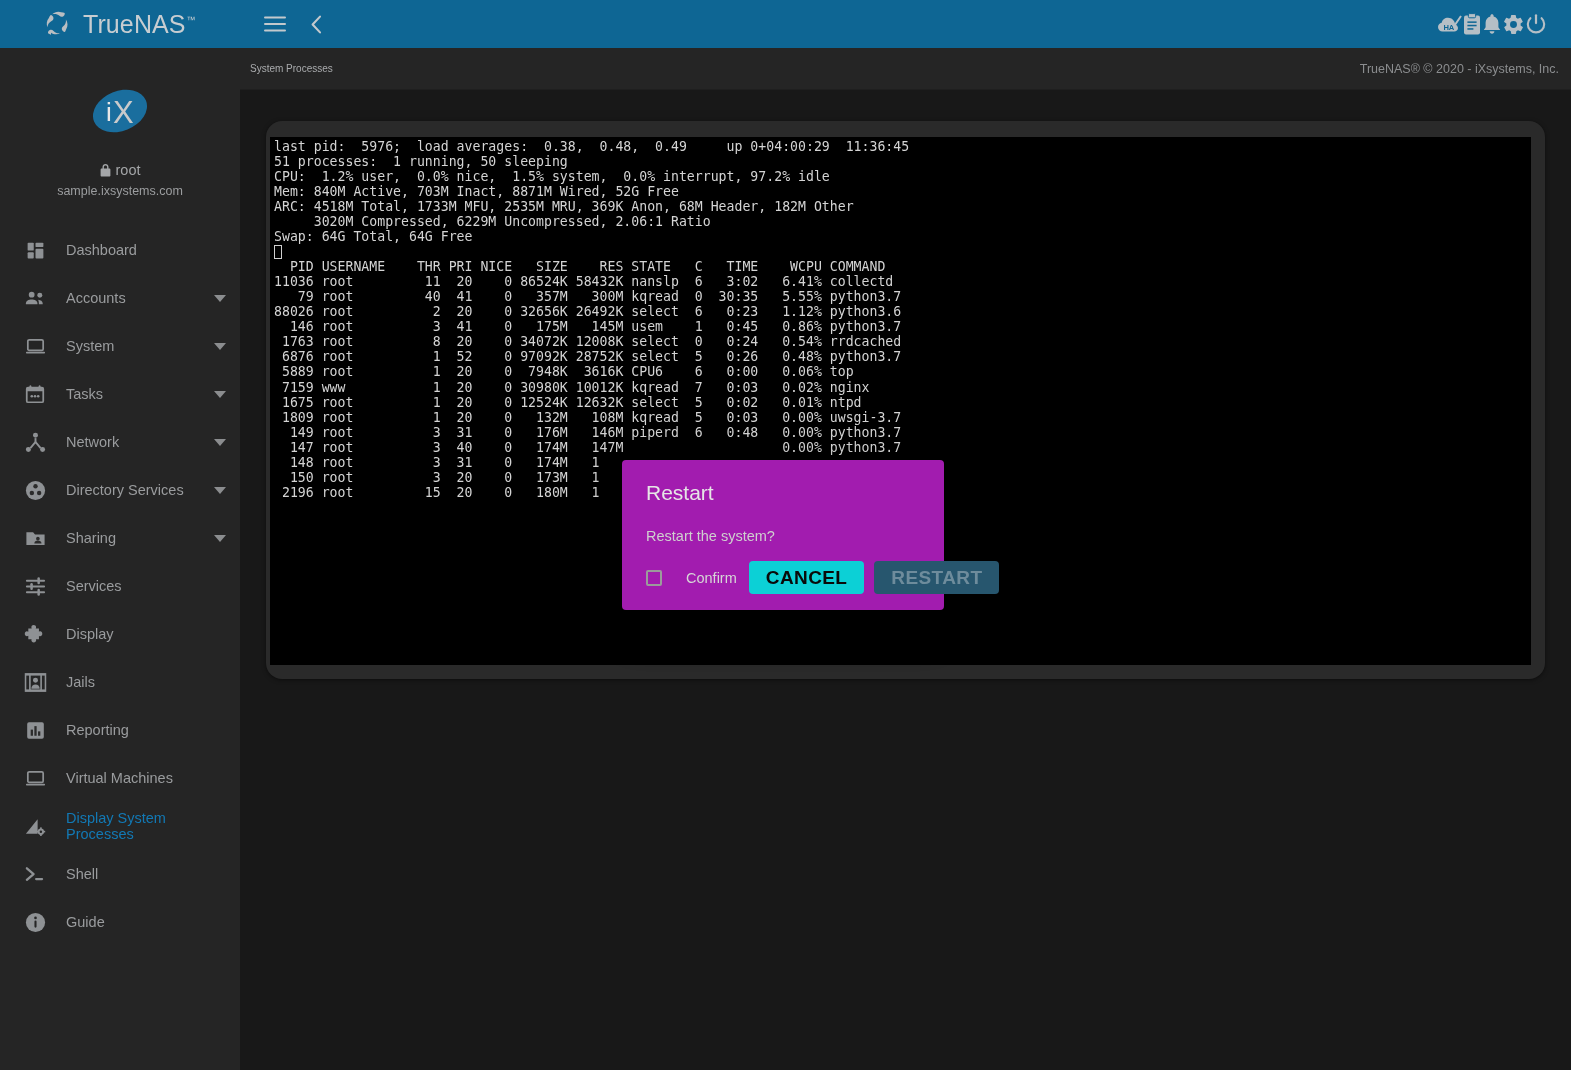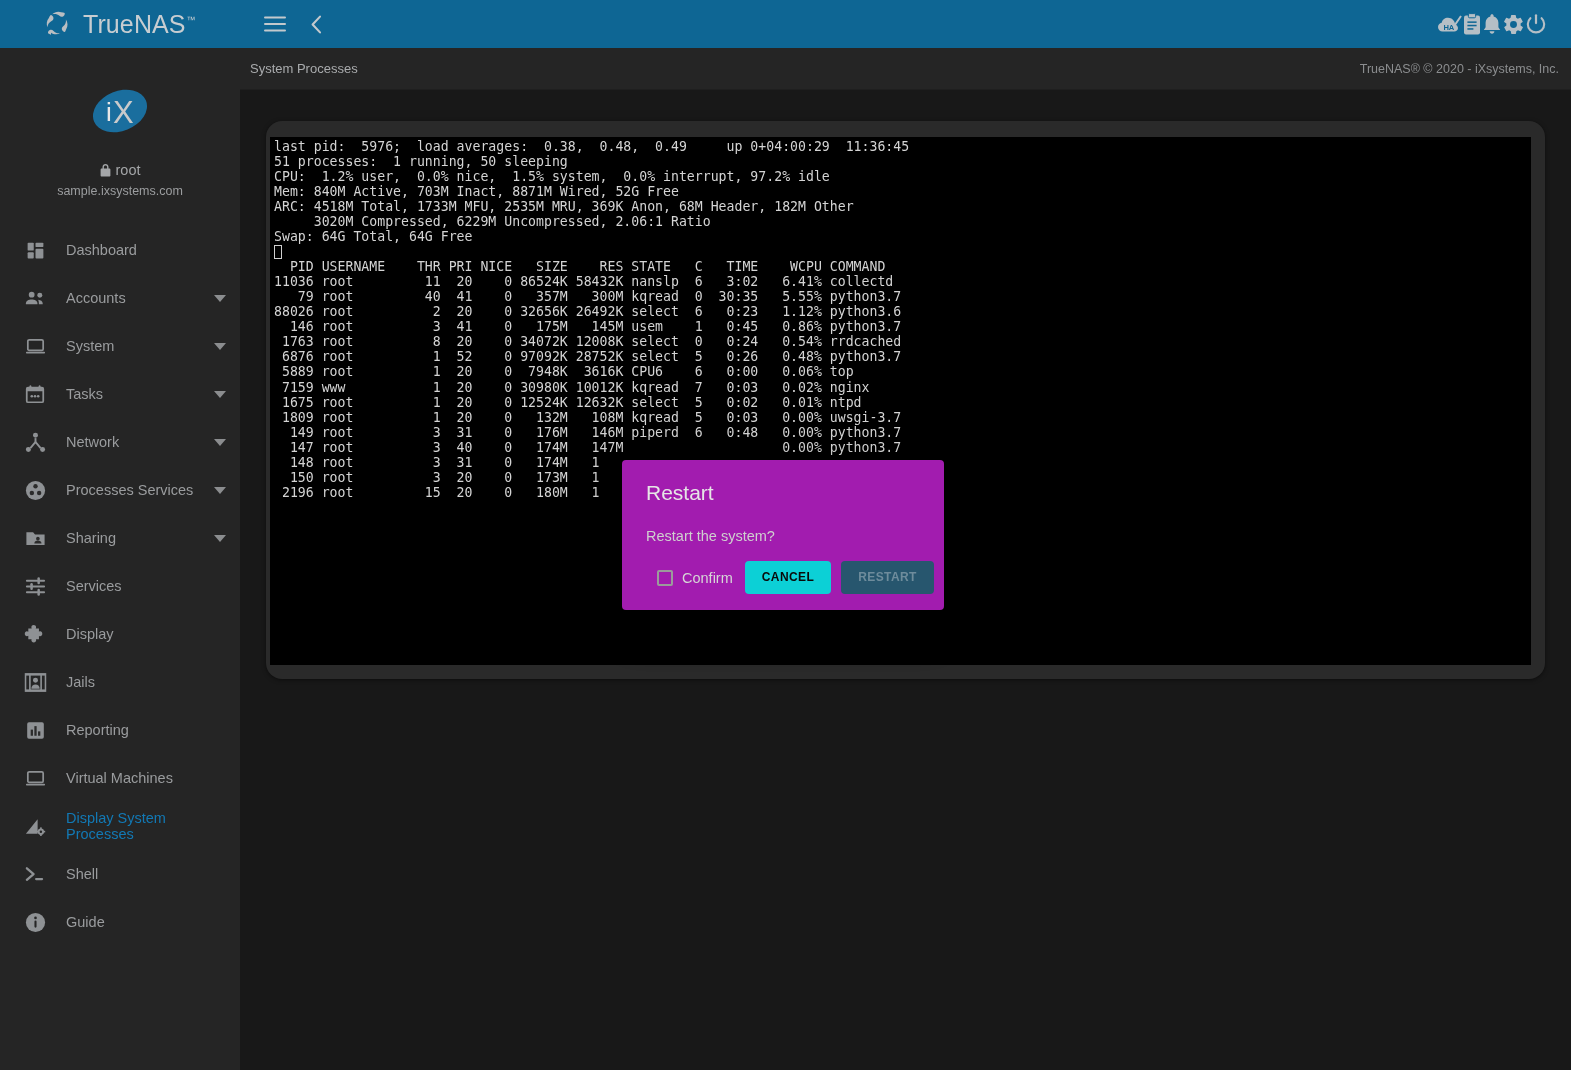--- a/index.html
+++ b/index.html
@@ -78,21 +78,21 @@
   #topbar .tb-left { display: flex; align-items: center; gap: 24px; }
   #topbar .tb-right { margin-left: auto; display: flex; align-items: flex-start; }
   .tb-btn { cursor: pointer; display: flex; align-items: center; justify-content: center; }
 
   #breadcrumb-bar {
     height: 42px; background: #252525;
     display: flex; align-items: center;
     padding: 0 12px 0 10px;
     border-bottom: 1px solid #1f1f1f;
   }
-  #breadcrumb-bar .crumb { font-size: 13px; color: #a9abad; padding-left: 0; }
+  #breadcrumb-bar .crumb { font-size: 10px; color: #a9abad; padding-left: 0; }
   #breadcrumb-bar .copy { margin-left: auto; font-size: 12.5px; color: #8b8d8f; }
 
   #content { flex: 1; background: #181818; position: relative; padding: 31px 27px 0 26px; }
 
   #proc-card {
     width: 1279px; height: 558px;
     background: #2a2a2a;
     border-radius: 16px;
     padding: 16px 14px 14px 4px;
     box-shadow: 0 1px 4px rgba(0,0,0,.5);
@@ -126,30 +126,30 @@
   }
   #dialog .dlg-title {
     font-size: 21px; color: #e6e6e6; font-weight: 400; line-height: 1;
   }
   #dialog .dlg-msg {
     margin-top: 25px; font-size: 14.5px; color: #cfcfcf;
   }
   #dialog .dlg-actions {
     margin-top: 17px; display: flex; align-items: center; gap: 10px;
   }
-  .cb-wrap { display: flex; align-items: center; gap: 9px; cursor: pointer; padding-right: 2px; margin-left: 11px; }
+  .cb-wrap { display: flex; align-items: center; gap: 24px; cursor: pointer; padding-right: 2px; }
   .cb-box {
     width: 16px; height: 16px; border: 2px solid #9b9b9b; border-radius: 2px;
     background: transparent; display:block;
   }
   .cb-label { font-size: 14.5px; color: #d6d6d6; }
   .btn {
     border: none; border-radius: 4px; cursor: pointer;
     font-family: "Liberation Sans", sans-serif;
-    font-size: 12px; font-weight: bold; letter-spacing: .4px;
+    font-size: 19px; font-weight: bold; letter-spacing: .4px;
     padding: 0 17px; height: 33px; line-height: 33px;
   }
   .btn-cancel { background: #0cd0d6; color: #0a0a0a; }
   .btn-restart { background: #27566e; color: #6e8c9c; cursor: default; }
 </style>
 </head>
 <body>
 
 <div id="app">
 
@@ -258,21 +258,21 @@
 
       <div class="nav-item">
         <span class="ico">
             <svg width="23" height="23" viewBox="0 0 24 24">
               <circle cx="12" cy="12" r="10" fill="#8e9194"></circle>
               <circle cx="12" cy="7.6" r="2.3" fill="#2b2b2b"></circle>
               <circle cx="8.2" cy="14.6" r="2.3" fill="#2b2b2b"></circle>
               <circle cx="15.8" cy="14.6" r="2.3" fill="#2b2b2b"></circle>
             </svg>
           </span>
-        <span class="lbl">Processes Services</span>
+        <span class="lbl">Directory Services</span>
         <span class="caret"></span>
       </div>
 
       <div class="nav-item">
         <span class="ico">
             <svg width="23" height="23" viewBox="0 0 24 24" fill="#8e9194">
               <path d="M2.5 5.5h7l2 2.2h10v11H2.5z"></path>
               <circle cx="14.5" cy="12.2" r="1.9" fill="#2b2b2b"></circle>
               <path d="M10.8 17.2c0-2 1.7-3 3.7-3s3.7 1 3.7 3z" fill="#2b2b2b"></path>
             </svg>

